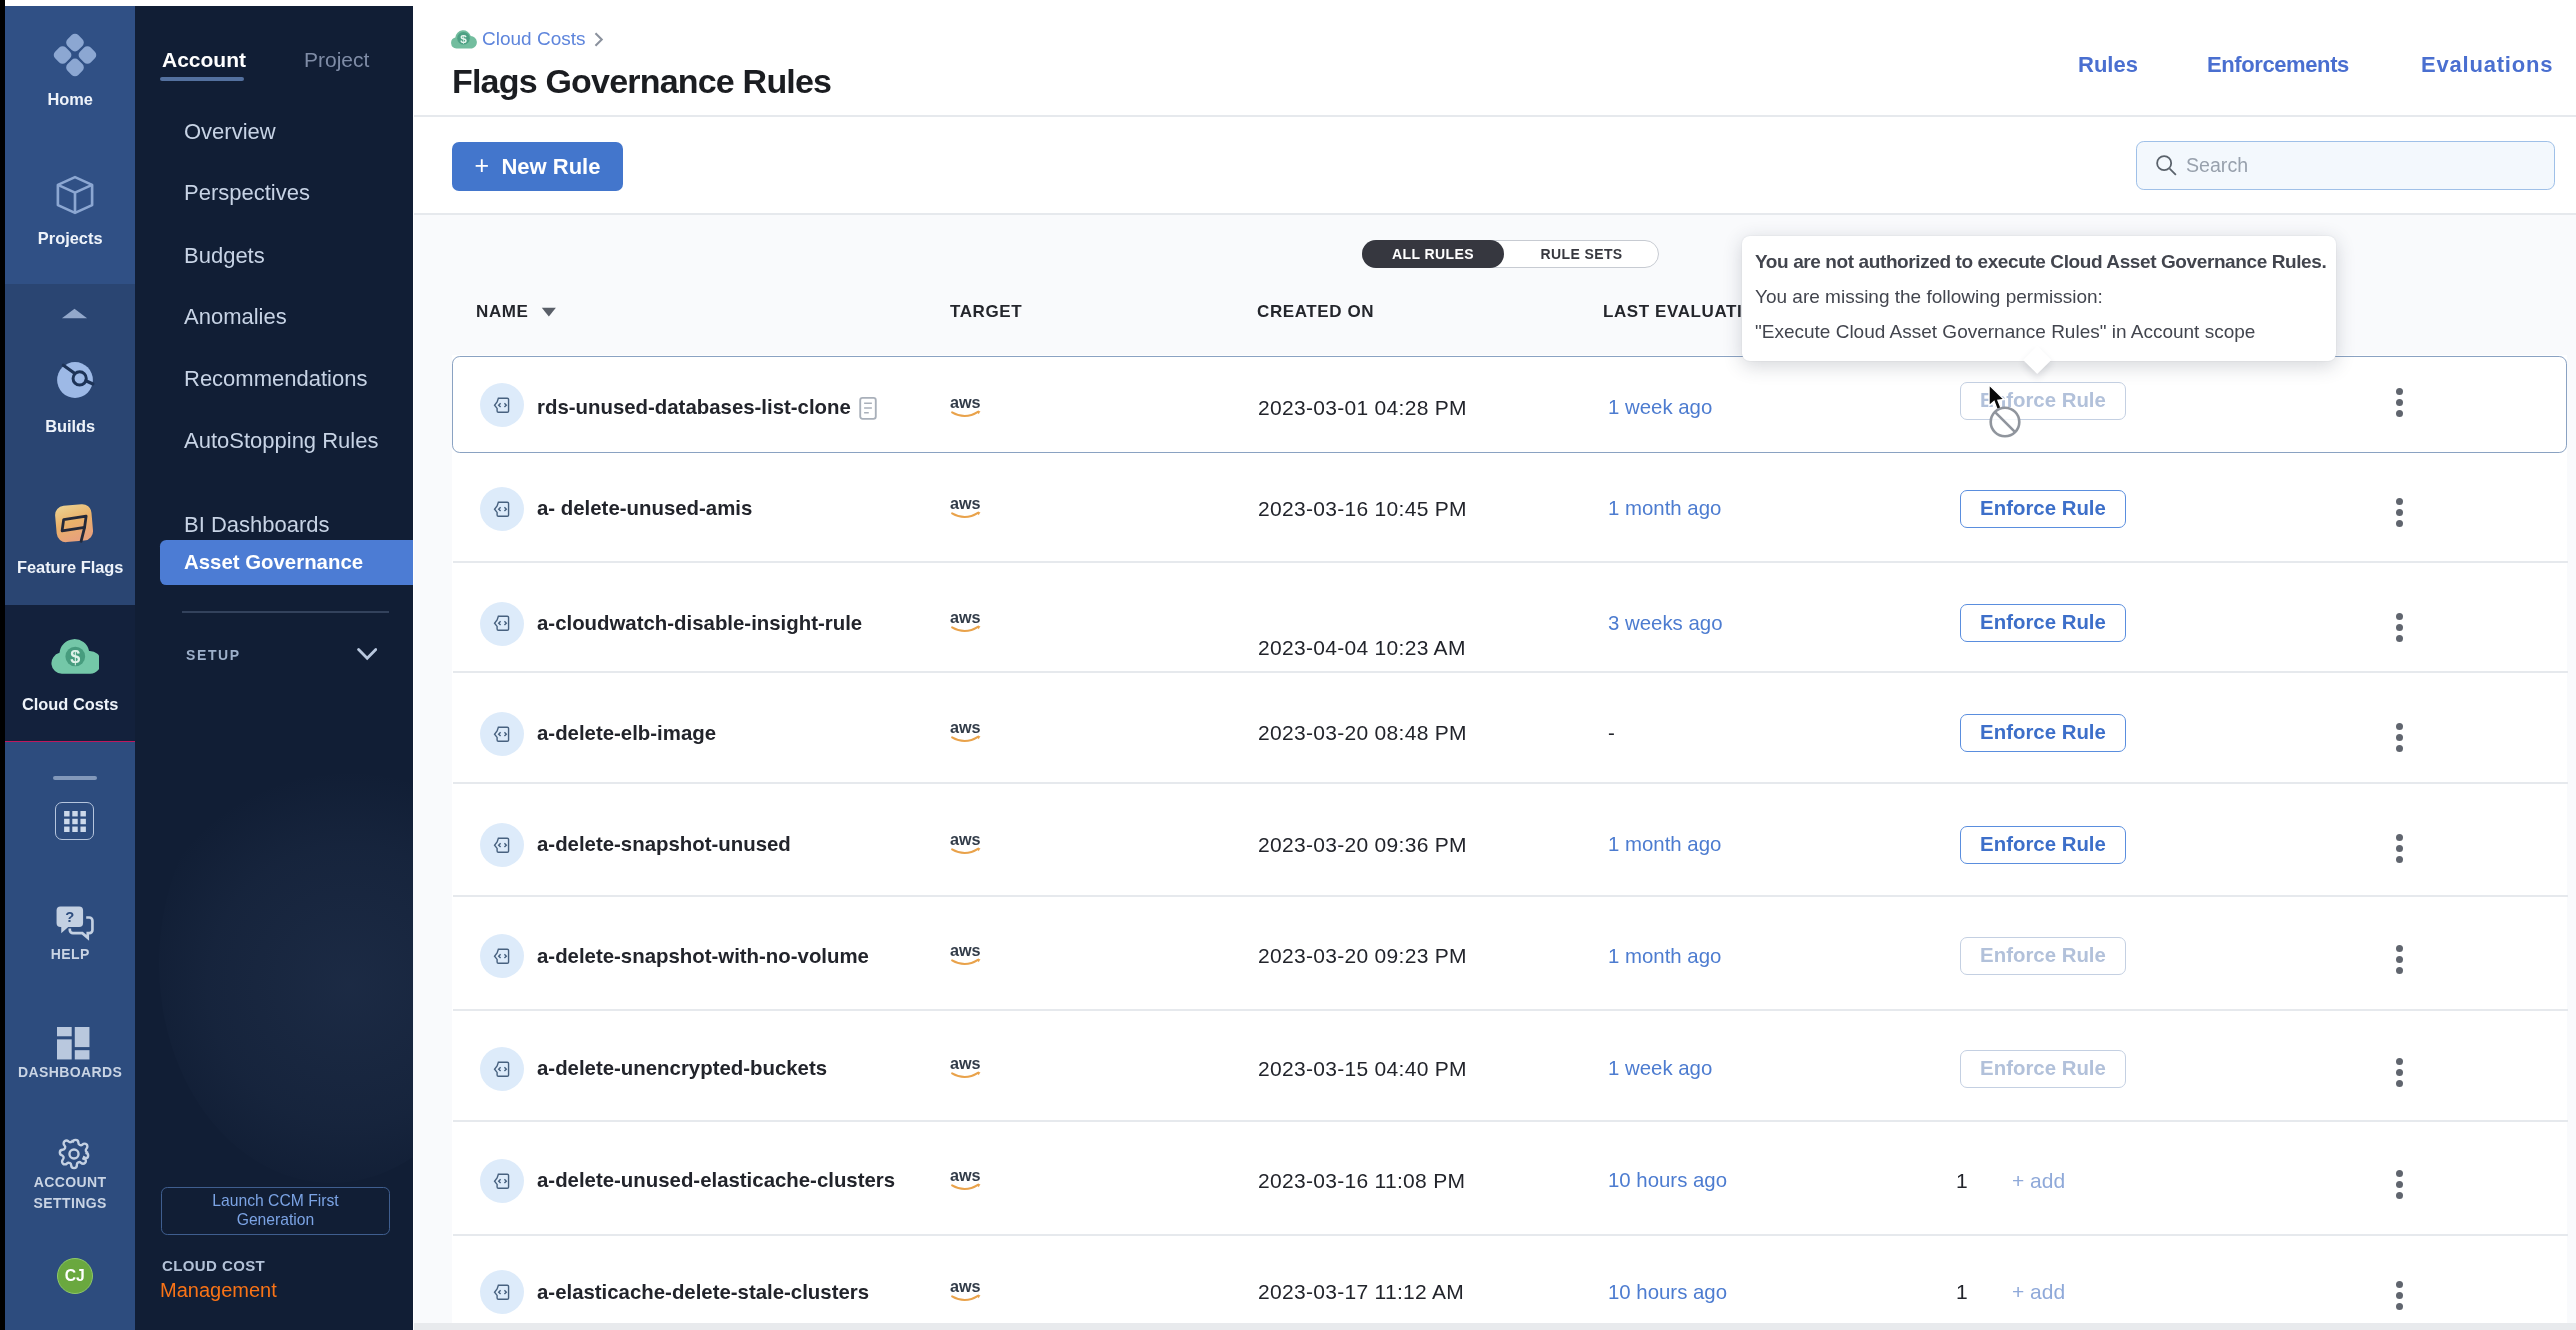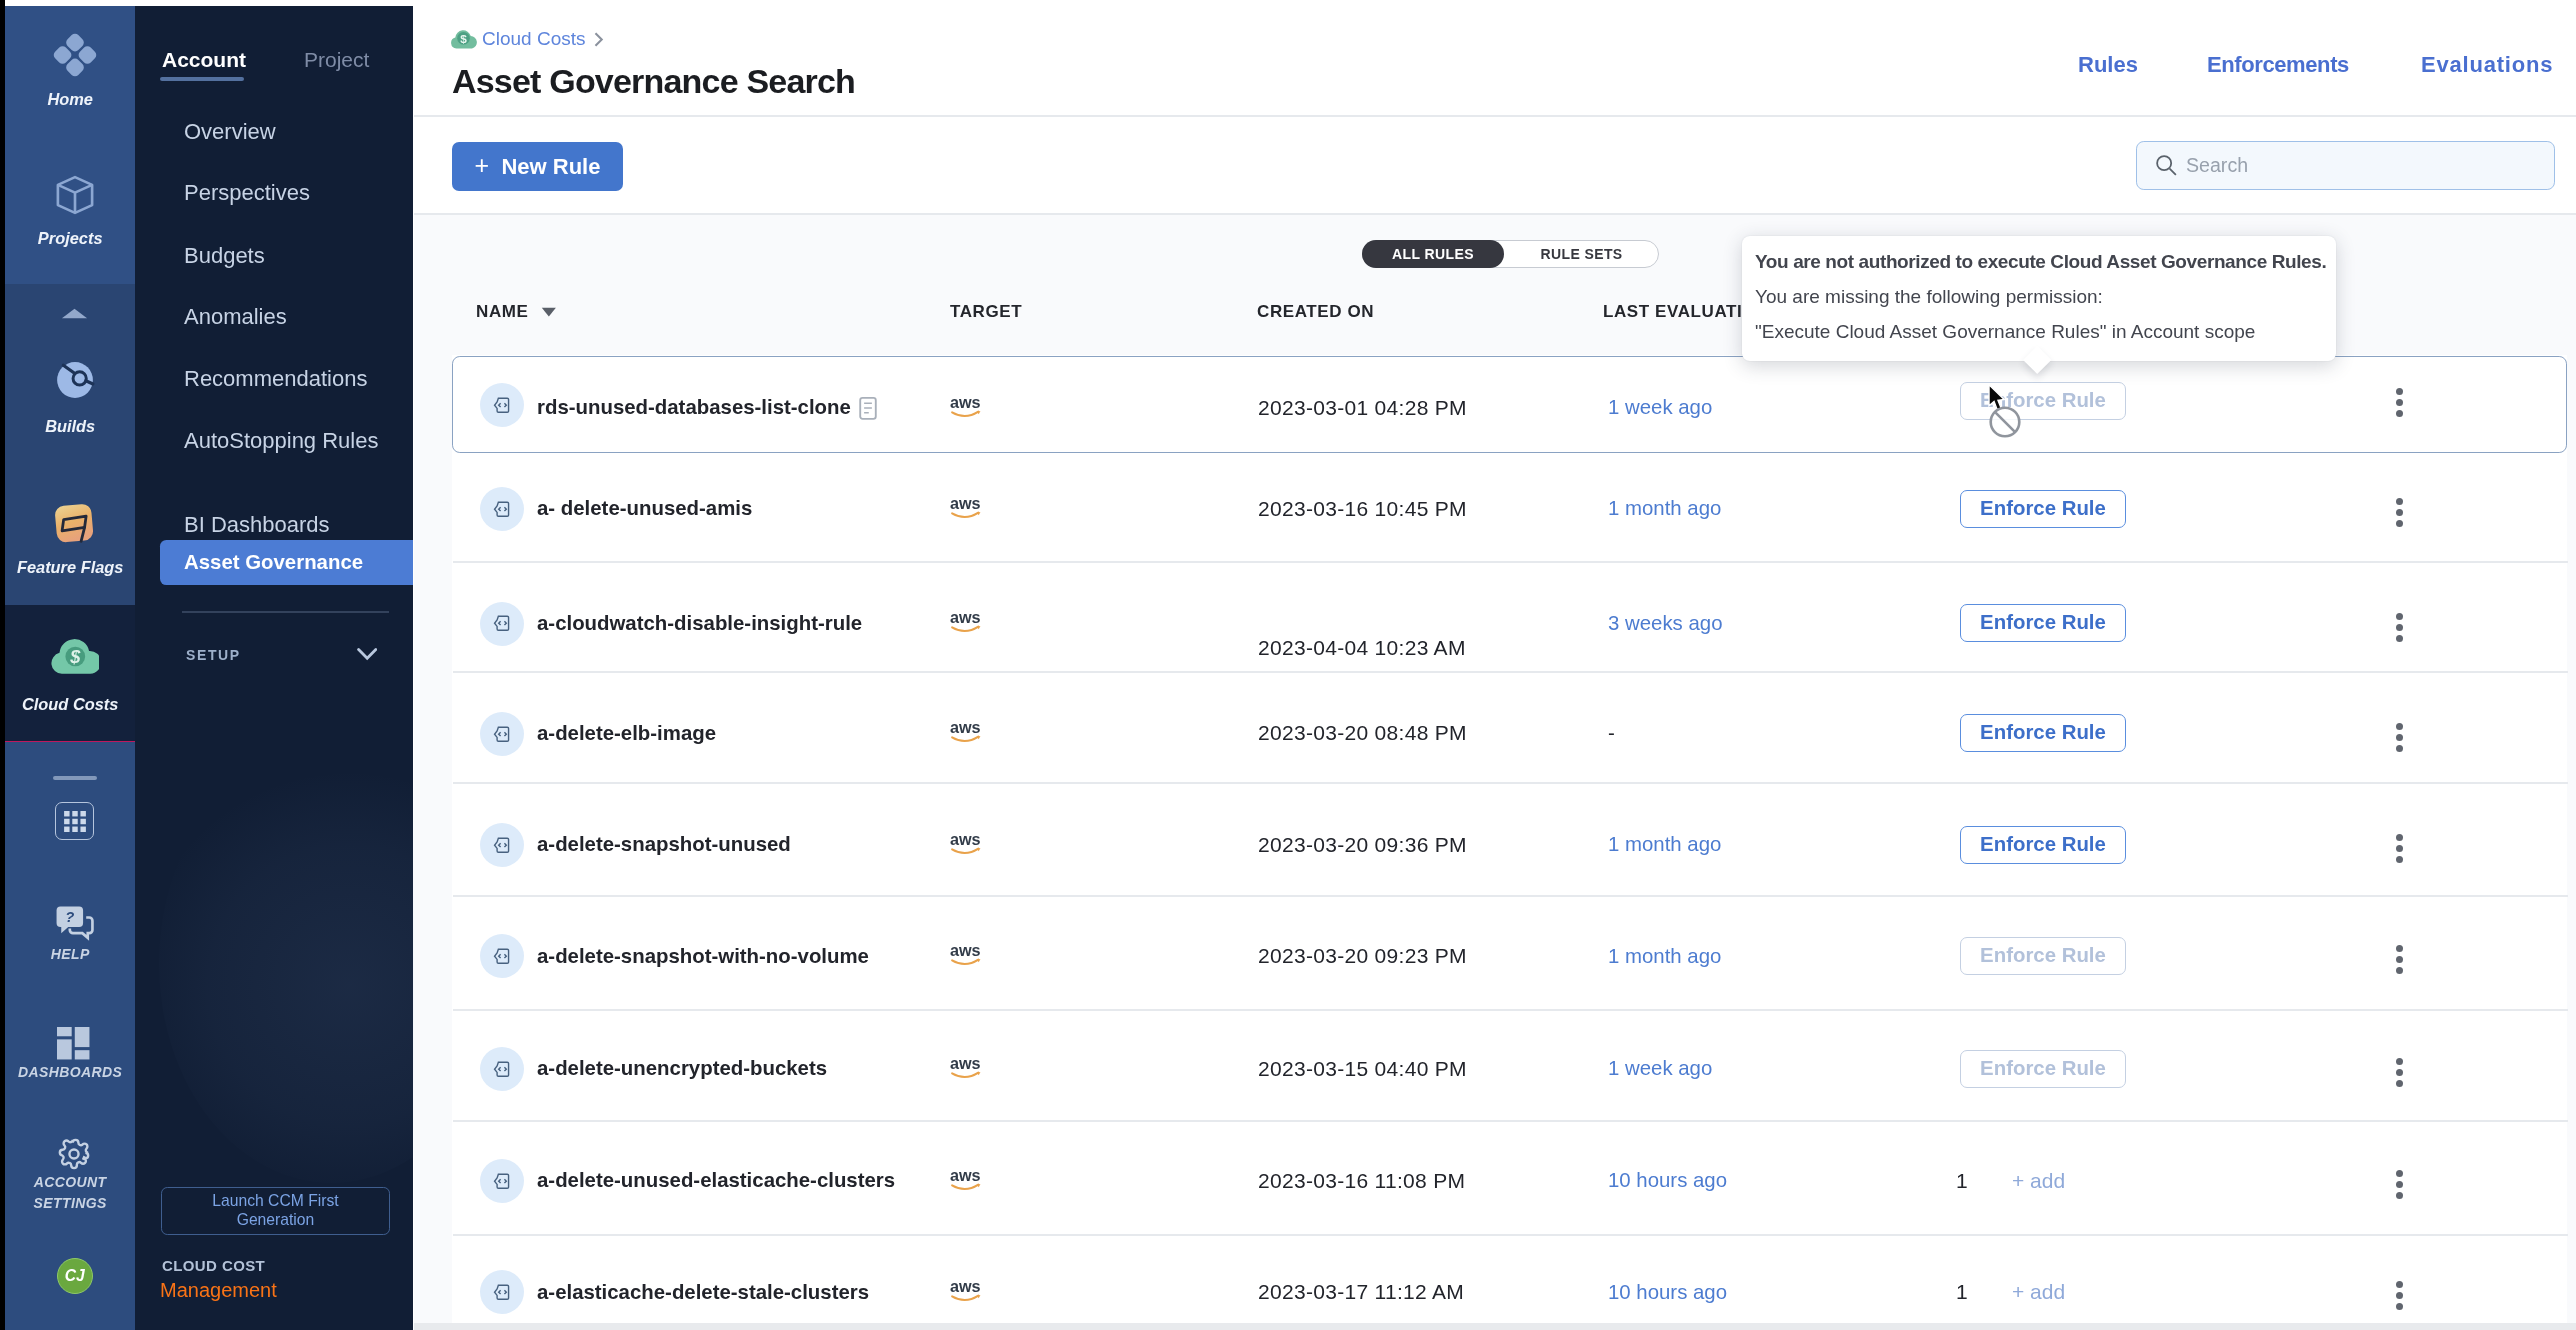--- a/index.html
+++ b/index.html
@@ -1,20 +1,20 @@
 <!DOCTYPE html>
 <html style="font-size:12.5px"><head>
 <meta charset="utf-8">
 <style>
   * { margin:0; padding:0; box-sizing:border-box; }
   html,body { width:2576px; height:1331px; }
   body { font-family:"Liberation Sans", sans-serif; position:relative; background:#fff; overflow:hidden; }
   .abs { position:absolute; }
   
-  #rail { left:4.7px; top:0; width:131px; height:1331px; background:#be185d;font-style:italic; }
+  #rail { left:4.7px; top:0; width:131px; height:1331px; background:#be185d; }
   #rail .sec1 { left:0; top:0; width:131px; height:284px; background:#305085; }
   #rail .sec2 { left:0; top:284px; width:131px; height:322px; background:#2a4572; }
   #rail .sec3 { left:0; top:605px; width:131px; height:136px; background:#13213c; }
   #rail .sec4 { left:0; top:742px; width:131px; height:589px; background:#2d4c7e; }
   .rail-label { width:131px; text-align:center; color:#eef3fa; font-weight:bold; font-size:16.4px; }
   .rail-small { width:131px; text-align:center; color:#c9d4e4; font-weight:bold; font-size:14px; letter-spacing:0.4px; }
   
   #sidebar { left:135px; top:0; width:278px; height:1331px; background:#111e35; }
   .side-item { left:49px; width:229px; color:#c7d3e5; font-size:22px; line-height:25px; }
   
@@ -157,21 +157,21 @@
 
     <svg class="abs" style="left:36px;top:28px;" width="27" height="22" viewBox="0 0 34 28">
       <path d="M8 26 a7 7 0 0 1 -1.4 -13.8 a10 10 0 0 1 19.6 -2 a8 8 0 0 1 1.6 15.8 Z" fill="#72bd9e"></path>
       <circle cx="17" cy="13" r="8" fill="#4da084"></circle>
       <text x="17" y="18.5" font-size="15" font-weight="bold" fill="#e7f5ee" text-anchor="middle" font-family="Liberation Sans">$</text>
     </svg>
     <div class="abs" style="left:68px;top:28px;font-size:19px;color:#5e85dc;">Cloud Costs</div>
     <svg class="abs" style="left:178px;top:31px;" width="12.5" height="17" viewBox="0 0 18 24" fill="none" stroke="#8b929e" stroke-width="3">
       <path d="M5 3 L14 12 L5 21"></path>
     </svg>
-    <div class="abs" style="left:38px;top:62px;font-size:34px;font-weight:bold;color:#1b1d21;letter-spacing:-0.8px;">Asset Governance Search</div>
+    <div class="abs" style="left:38px;top:62px;font-size:34px;font-weight:bold;color:#1b1d21;letter-spacing:-0.8px;">Flags Governance Rules</div>
     <div class="abs hdiv" style="left:0;top:115px;width:2162px;"></div>
 
     <div class="abs" style="left:1664px;top:52px;font-size:22px;font-weight:600;color:#4a6fd0;">Rules</div>
     <div class="abs" style="left:1793px;top:52px;font-size:22px;font-weight:600;color:#4a6fd0;letter-spacing:-0.4px;">Enforcements</div>
     <div class="abs" style="left:2007px;top:52px;font-size:22px;font-weight:600;color:#4a6fd0;letter-spacing:0.8px;">Evaluations</div>
 
     <div class="abs" style="left:38px;top:142px;width:171px;height:49px;border-radius:7px;background:#4376cc;color:#fff;font-size:22px;font-weight:600;text-align:center;line-height:47px;"><span style="font-size:25px;font-weight:400;">+</span>&nbsp; New Rule</div>
 
     <div class="abs" style="left:1722px;top:141px;width:419px;height:49px;border:1.6px solid #9fc0e8;border-radius:7.8px;background:#f3f8fd;"></div>
     <svg class="abs" style="left:1740px;top:153px;" width="25" height="25" viewBox="0 0 32 32" fill="none" stroke="#5a626b" stroke-width="2.3">

